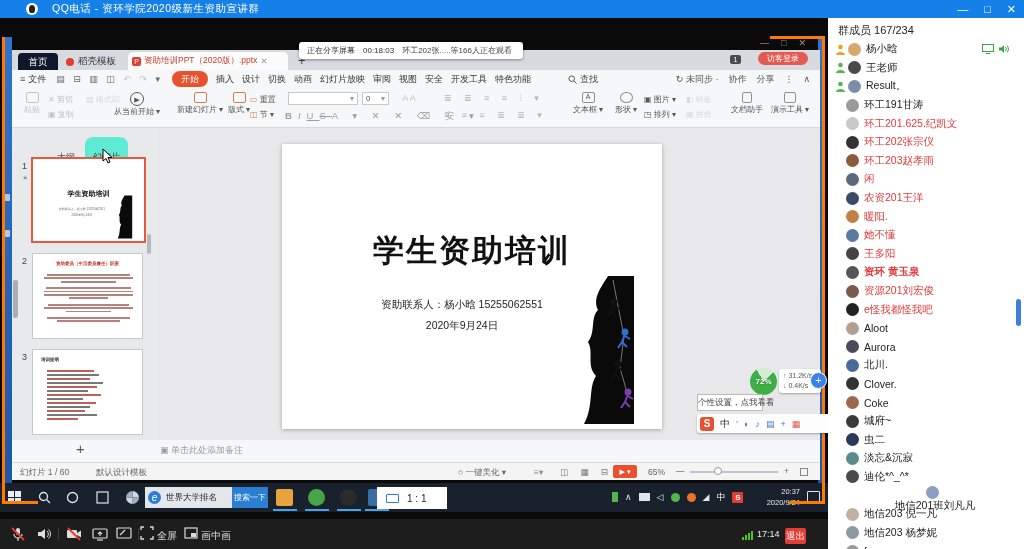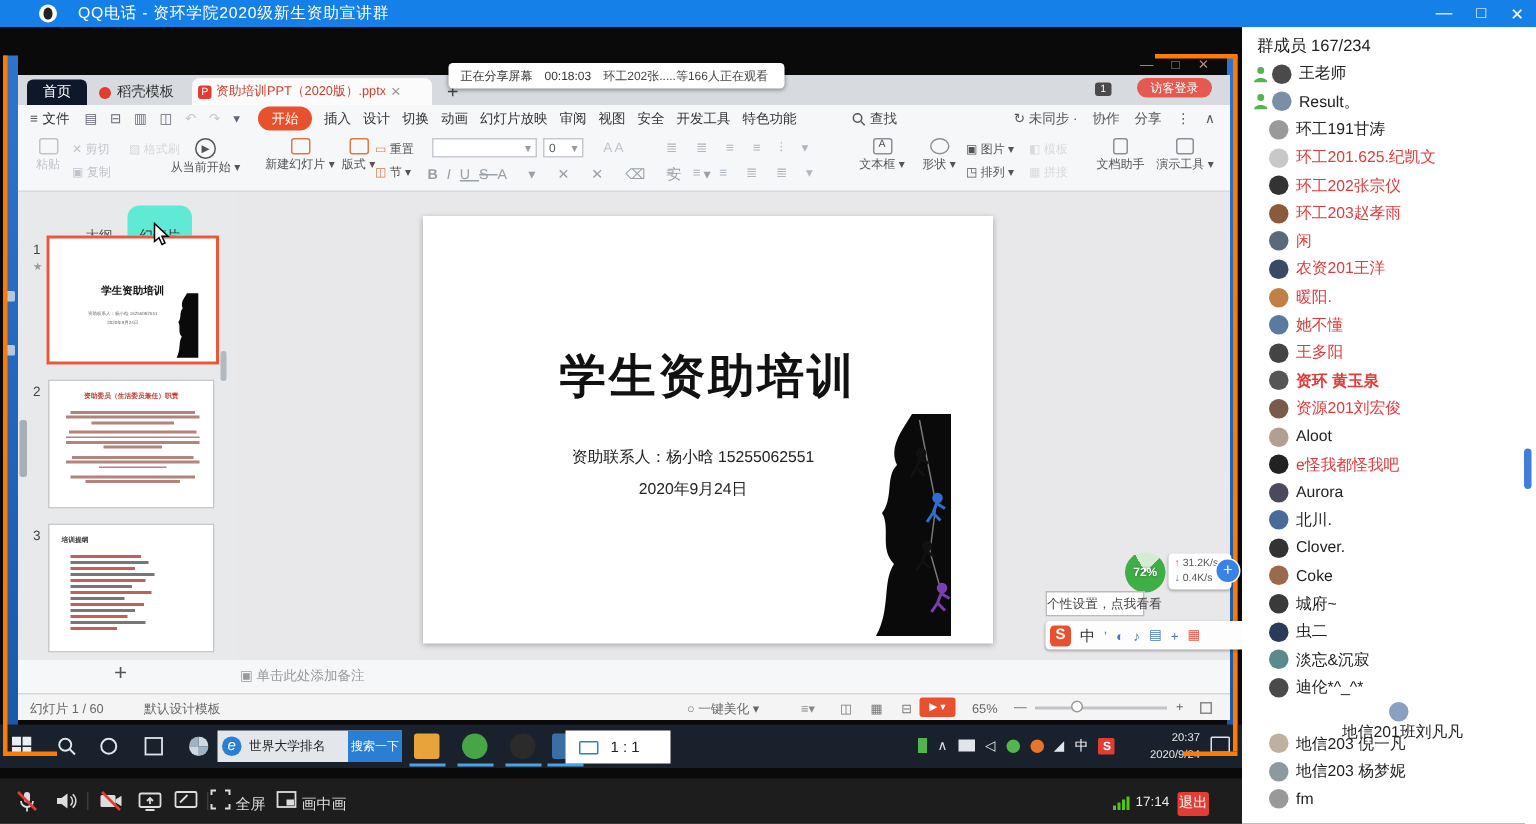--- a/index.html
+++ b/index.html
@@ -492,20 +492,38 @@
     <svg class="cursor" style="left:102px;top:130px" width="12" height="17" viewBox="0 0 12 17">
       <polygon points="1,1 1,13 4,10.5 6,15 8,14 6,9.5 10,9.5" fill="#fff" stroke="#000" stroke-width="1"></polygon>
     </svg>
   </div>
 
   <div class="sidebar">
     <div class="sb-header">群成员 167/234</div>
     <div class="members" id="members">
         <div class="mrow" style="padding-left: 8px;">
           <svg width="9" height="11" viewBox="0 0 9 11" style="margin-right: 3px; flex: 0 0 auto;">
+            <circle cx="4.5" cy="3" r="2.3" fill="#f59a23"></circle>
+            <path d="M0,11 C0,7 9,7 9,11 Z" fill="#f59a23"></path>
+          </svg>
+          <div class="mava" style="background: rgb(217, 166, 108);"></div>
+          <span class="mname" style="color: rgb(34, 34, 34);">杨小晗</span>
+          <span style="margin-left: auto; margin-right: 14px; display: flex; gap: 5px; align-items: center;">
+            <svg width="12" height="10" viewBox="0 0 12 10">
+              <rect x="0.5" y="0.5" width="11" height="7" fill="none" stroke="#3aa546" stroke-width="1"></rect>
+              <line x1="4" y1="9.5" x2="8" y2="9.5" stroke="#3aa546" stroke-width="1"></line>
+            </svg>
+            <svg width="11" height="10" viewBox="0 0 11 10">
+              <polygon points="0,3.5 2.5,3.5 5,1 5,9 2.5,6.5 0,6.5" fill="#3aa546"></polygon>
+              <path d="M6.5,3 a3,3 0 0,1 0,4 M8,1.5 a5,5 0 0,1 0,7" stroke="#3aa546" stroke-width="1" fill="none"></path>
+            </svg>
+          </span>
+        </div>
+        <div class="mrow" style="padding-left: 8px;">
+          <svg width="9" height="11" viewBox="0 0 9 11" style="margin-right: 3px; flex: 0 0 auto;">
             <circle cx="4.5" cy="3" r="2.3" fill="#52b54d"></circle>
             <path d="M0,11 C0,7 9,7 9,11 Z" fill="#52b54d"></path>
           </svg>
           <div class="mava" style="background: rgb(74, 74, 74);"></div>
           <span class="mname" style="color: rgb(34, 34, 34);">王老师</span>
         </div>
         <div class="mrow" style="padding-left: 8px;">
           <svg width="9" height="11" viewBox="0 0 9 11" style="margin-right: 3px; flex: 0 0 auto;">
             <circle cx="4.5" cy="3" r="2.3" fill="#52b54d"></circle>
             <path d="M0,11 C0,7 9,7 9,11 Z" fill="#52b54d"></path>
@@ -551,26 +569,26 @@
         </div>
         <div class="mrow" style="padding-left: 18px;">
           <div class="mava" style="background: rgb(85, 85, 85);"></div>
           <span class="mname" style="color: rgb(224, 58, 58); font-weight: bold;">资环 黄玉泉</span>
         </div>
         <div class="mrow" style="padding-left: 18px;">
           <div class="mava" style="background: rgb(122, 90, 74);"></div>
           <span class="mname" style="color: rgb(224, 58, 58);">资源201刘宏俊</span>
         </div>
         <div class="mrow" style="padding-left: 18px;">
+          <div class="mava" style="background: rgb(34, 34, 34);"></div>
+          <span class="mname" style="color: rgb(224, 58, 58);">e怪我都怪我吧</span>
+        </div>
+        <div class="mrow" style="padding-left: 18px;">
           <div class="mava" style="background: rgb(176, 160, 144);"></div>
           <span class="mname" style="color: rgb(34, 34, 34);">Aloot</span>
-        </div>
-        <div class="mrow" style="padding-left: 18px;">
-          <div class="mava" style="background: rgb(34, 34, 34);"></div>
-          <span class="mname" style="color: rgb(224, 58, 58);">e怪我都怪我吧</span>
         </div>
         <div class="mrow" style="padding-left: 18px;">
           <div class="mava" style="background: rgb(74, 74, 90);"></div>
           <span class="mname" style="color: rgb(34, 34, 34);">Aurora</span>
         </div>
         <div class="mrow" style="padding-left: 18px;">
           <div class="mava" style="background: rgb(74, 106, 154);"></div>
           <span class="mname" style="color: rgb(34, 34, 34);">北川.</span>
         </div>
         <div class="mrow" style="padding-left: 18px;">

